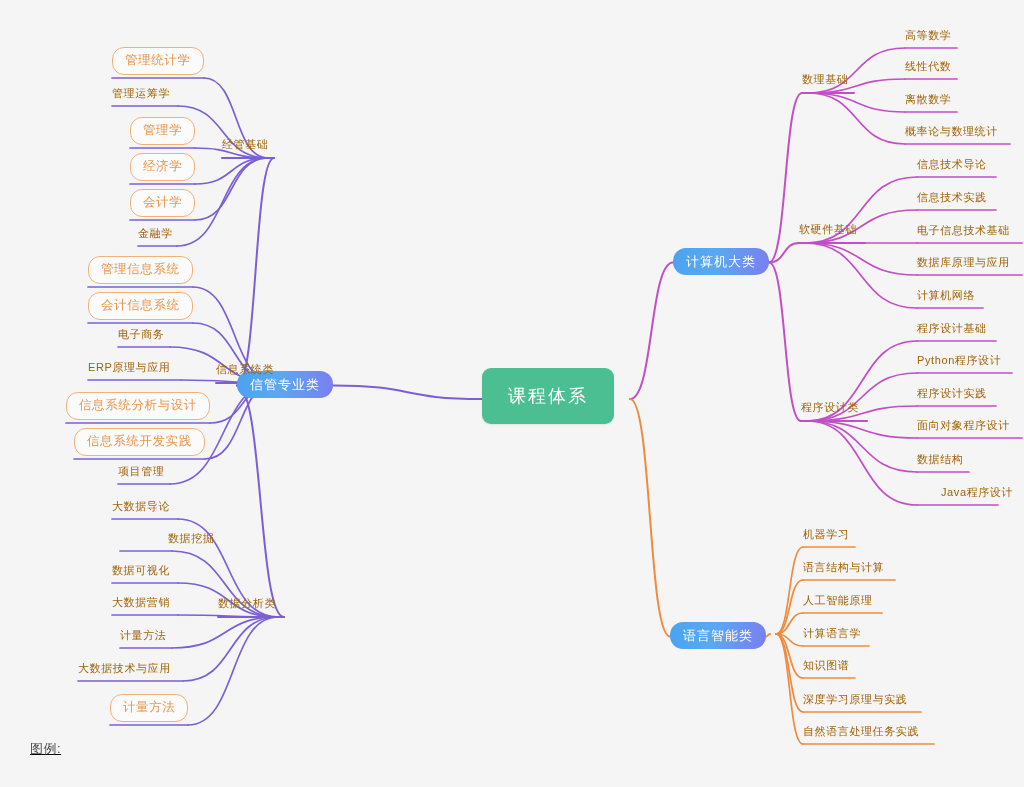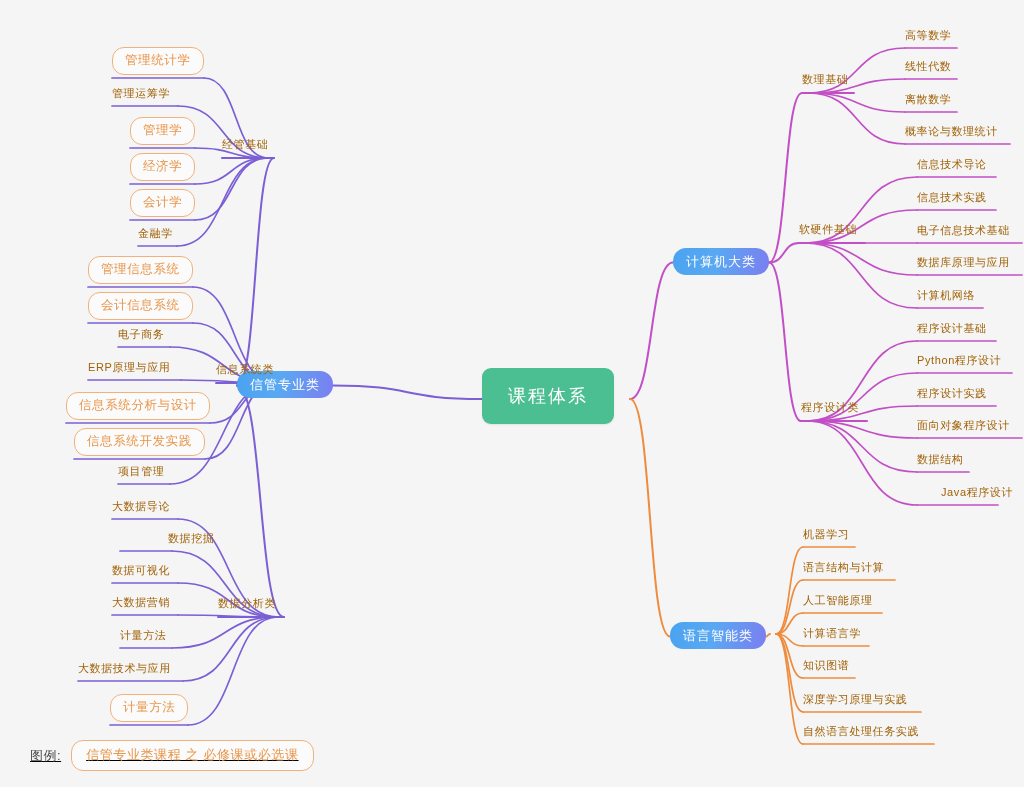--- a/index.html
+++ b/index.html
@@ -209,14 +209,13 @@
       <div class="node lbl" style="left: 803px; top: 593px;">人工智能原理</div>
       <div class="node lbl" style="left: 803px; top: 626px;">计算语言学</div>
       <div class="node lbl" style="left: 803px; top: 658px;">知识图谱</div>
       <div class="node lbl" style="left: 803px; top: 692px;">深度学习原理与实践</div>
       <div class="node lbl" style="left: 803px; top: 724px;">自然语言处理任务实践</div>
     </div>
 </div>
 
 <div id="legend">
   <span class="legend-label">图例:</span>
-  <span class="pill-orange">信管专业类课程 之 必修课或必选课</span>
 </div>
 
 </body></html>

